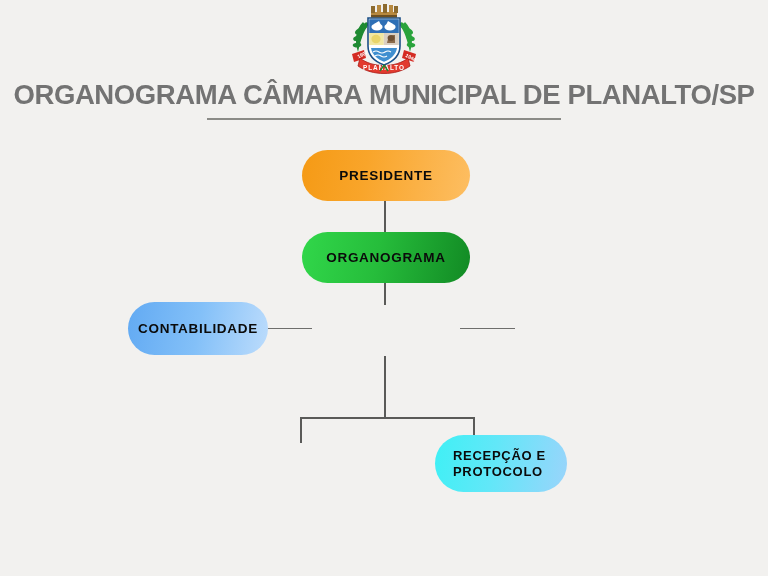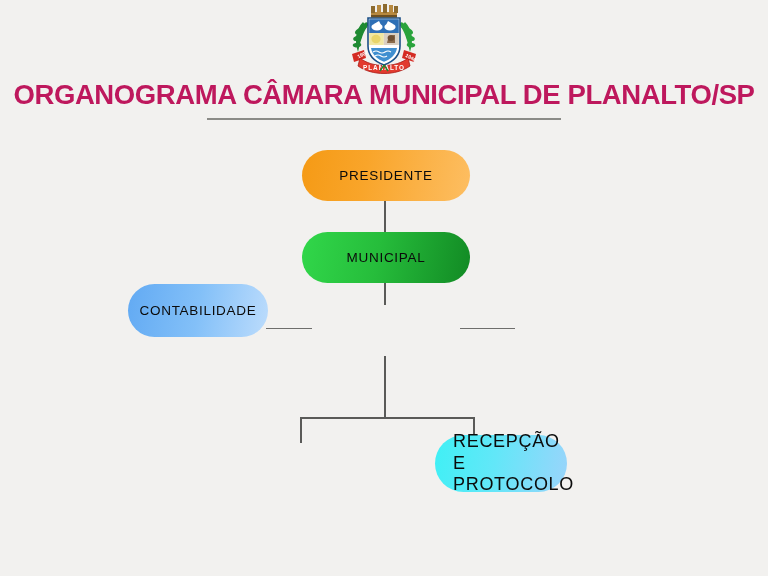--- a/index.html
+++ b/index.html
@@ -32,21 +32,21 @@
 
   #page-title {
     position: absolute;
     left: 0;
     top: 79px;
     width: 768px;
     text-align: center;
     font-size: 27.5px;
     font-weight: bold;
     letter-spacing: -0.4px;
-    color: #be185d;
+    color: #737373;
     white-space: nowrap;
     font-family: "Liberation Sans", sans-serif;
   }
 
   #title-underline {
     position: absolute;
     left: 207px;
     top: 118px;
     width: 354px;
     height: 2px;
@@ -67,21 +67,21 @@
     height: 1.4px;
   }
 
   
   .node {
     position: absolute;
     border-radius: 999px;
     display: flex;
     align-items: center;
     color: #0b0b0b;
-    font-weight: normal;
+    font-weight: bold;
     letter-spacing: 0.7px;
     box-sizing: border-box;
   }
   .node-center { justify-content: center; text-align: center; }
   .node-left { justify-content: flex-start; text-align: left; }
 
   #node-presidente {
     left: 302px; top: 150px; width: 168px; height: 51px;
     background: linear-gradient(100deg, #f59a15 0%, #f9a52a 38%, #fdbe62 100%);
     font-size: 13.5px;
@@ -90,39 +90,39 @@
     left: 302px; top: 232px; width: 168px; height: 51px;
     background: linear-gradient(100deg, #31d74a 0%, #26bd3b 45%, #128a24 100%);
     font-size: 13.5px;
   }
   #node-secretaria {
     left: 310px; top: 303px; width: 152px; height: 53px;
     background: linear-gradient(100deg, #4a9cf0 0%, #63aff5 45%, #a9d5fb 100%);
     font-size: 13.5px;
   }
   #node-contabilidade {
-    left: 128px; top: 284px; width: 140px; height: 53px;
+    left: 128px; top: 302px; width: 140px; height: 53px;
     background: linear-gradient(100deg, #62aaf3 0%, #83c0f8 50%, #bcdcfc 100%);
     font-size: 13.5px;
   }
   #node-juridico {
     left: 513px; top: 302px; width: 127px; height: 53px;
     background: linear-gradient(100deg, #4d9ef1 0%, #76b8f7 50%, #b3d8fc 100%);
     font-size: 13.5px;
   }
   #node-almoxarifado {
     left: 216px; top: 437px; width: 132px; height: 53px;
     background: linear-gradient(100deg, #3ff0f5 0%, #5fe7f8 45%, #96d2fb 100%);
     font-size: 12.5px;
     justify-content: center;
   }
   #node-recepcao {
     left: 435px; top: 435px; width: 132px; height: 57px;
     background: linear-gradient(100deg, #3ff0f5 0%, #62e7f8 45%, #9ad4fb 100%);
-    font-size: 18px;
+    font-size: 13px;
     padding-left: 18px;
     line-height: 1.22;
   }
 
   .node-label { pointer-events: none; }
 
   
   #header-emblem svg { display: block; width: 80px; height: 76px; }
 </style>
 </head>
@@ -212,21 +212,21 @@
 
   <div class="conn conn-v" style="left:300px; top:417px; height:26px;"></div>
 
   <div class="conn conn-v" style="left:473px; top:417px; height:24px;"></div>
 
   <div id="node-presidente" class="node node-center">
     <span class="node-label">PRESIDENTE</span>
   </div>
 
   <div id="node-vereadores" class="node node-center">
-    <span class="node-label">MUNICIPAL</span>
+    <span class="node-label">ORGANOGRAMA</span>
   </div>
 
   <div id="node-contabilidade" class="node node-center">
     <span class="node-label">CONTABILIDADE</span>
   </div>
 
 
 
 
   <div id="node-recepcao" class="node node-left">

